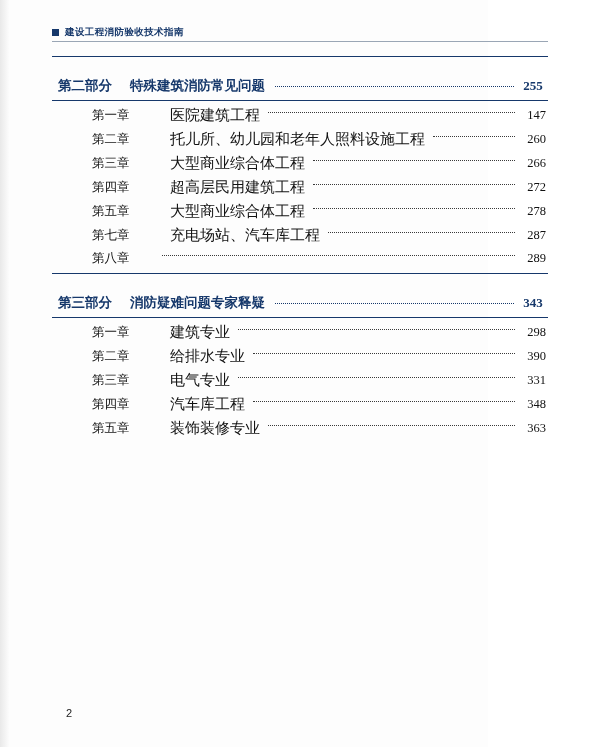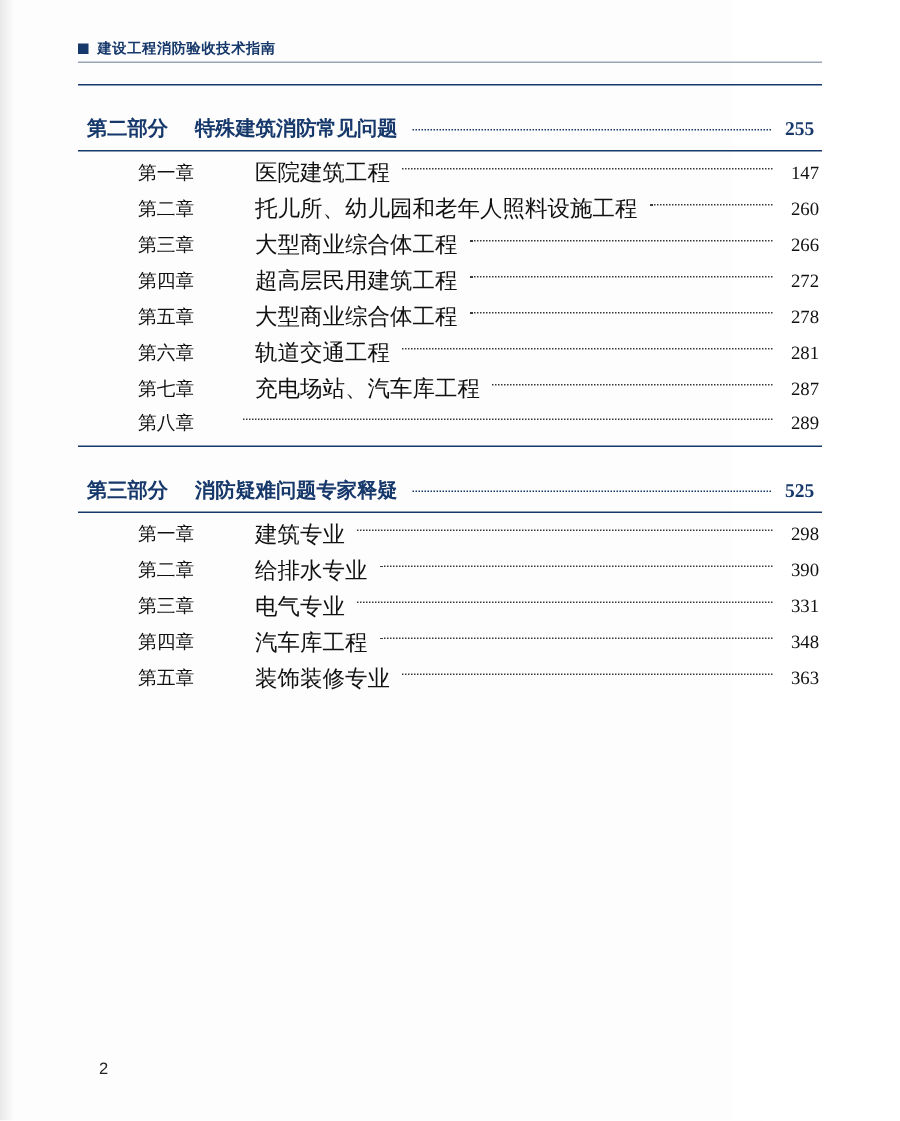--- a/index.html
+++ b/index.html
@@ -206,45 +206,39 @@
           <span class="ch-dots"></span>
           <span class="ch-page">272</span>
         </li>
         <li class="chapter">
           <span class="ch-num">第五章</span>
           <span class="ch-title">大型商业综合体工程</span>
           <span class="ch-dots"></span>
           <span class="ch-page">278</span>
         </li>
         <li class="chapter">
-          <span class="ch-num">第六章</span>
-          <span class="ch-title">轨道交通工程</span>
-          <span class="ch-dots"></span>
-          <span class="ch-page">281</span>
-        </li>
-        <li class="chapter">
           <span class="ch-num">第七章</span>
           <span class="ch-title">充电场站、汽车库工程</span>
           <span class="ch-dots"></span>
           <span class="ch-page">287</span>
         </li>
         <li class="chapter">
           <span class="ch-num">第八章</span>
           <span class="ch-dots"></span>
           <span class="ch-page">289</span>
         </li>
       </ul>
     </div>
 
     <div class="part">
       <div class="part-head">
         <span class="part-num">第三部分</span>
         <span class="part-title">消防疑难问题专家释疑</span>
         <span class="part-dots"></span>
-        <span class="part-page">525</span>
+        <span class="part-page">343</span>
       </div>
       <ul class="chapter-list">
         <li class="chapter">
           <span class="ch-num">第一章</span>
           <span class="ch-title">建筑专业</span>
           <span class="ch-dots"></span>
           <span class="ch-page">298</span>
         </li>
         <li class="chapter">
           <span class="ch-num">第二章</span>

